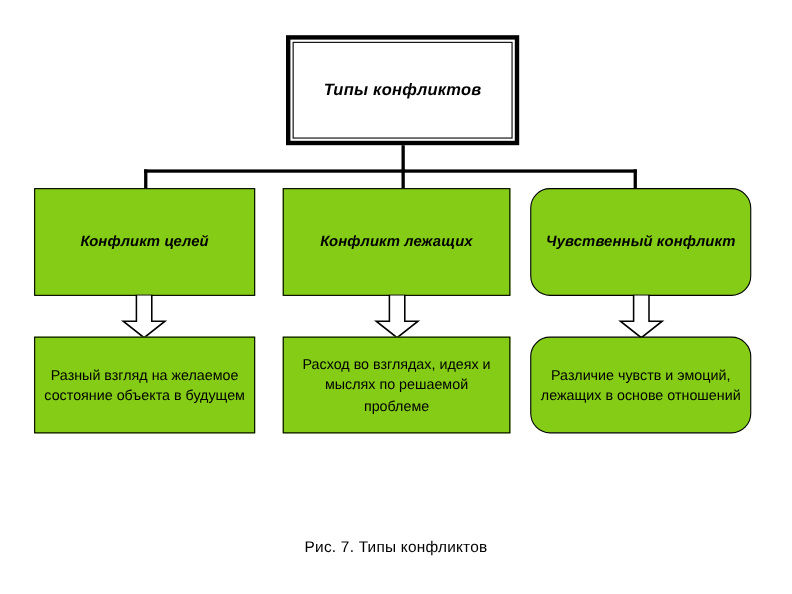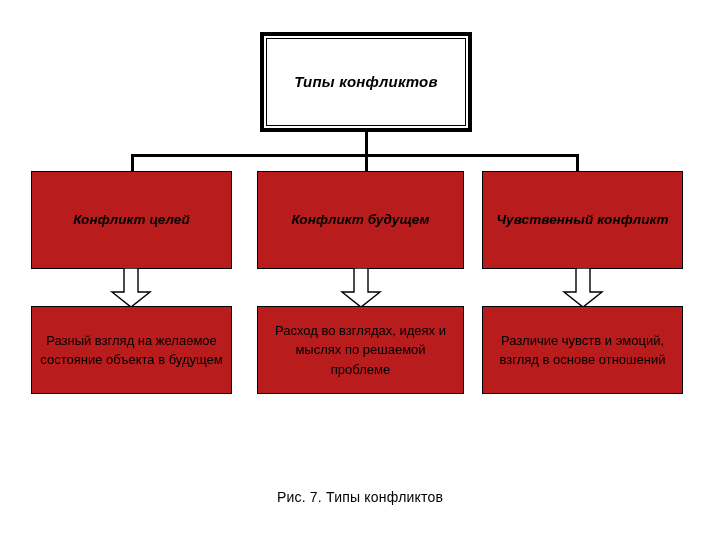--- a/index.html
+++ b/index.html
@@ -54,21 +54,21 @@
     font-size: 15px;
     letter-spacing: .2px;
     text-align: center;
     line-height: 1.25;
   }
 
   
   .node-box {
     position: absolute;
     box-sizing: border-box;
-    background: #b91c1c;
+    background: #84cc16;
     border: 1px solid #000000;
     display: flex;
     align-items: center;
     justify-content: center;
     text-align: center;
   }
   .node-box .box-text {
     display: block;
     width: 100%;
     padding: 0 6px;
@@ -85,21 +85,21 @@
     font-weight: normal;
     font-style: normal;
     font-size: 13px;
     line-height: 1.5;
     letter-spacing: 0;
   }
 
   
   .col-a { left: 31px;  width: 201px; }
   .col-b { left: 257px; width: 207px; }
-  .col-c { left: 482px; width: 201px; }
+  .col-c { left: 482px; width: 201px; border-radius: 18px; }
 
   .row2 { top: 171px; height: 98px; }
   .row3 { top: 306px; height: 88px; }
 
   
   .conn { position: absolute; background: #000000; }
   .conn-stem {            
     left: 365px; top: 132px; width: 3px; height: 25px;
   }
   .conn-bus {             
@@ -148,21 +148,21 @@
   <div class="conn conn-bus"></div>
   <div class="conn conn-drop-a"></div>
   <div class="conn conn-drop-b"></div>
   <div class="conn conn-drop-c"></div>
 
   <div class="node-box lvl2 row2 col-a">
     <span class="box-text">Конфликт целей</span>
   </div>
 
   <div class="node-box lvl2 row2 col-b">
-    <span class="box-text">Конфликт будущем</span>
+    <span class="box-text">Конфликт лежащих</span>
   </div>
 
   <div class="node-box lvl2 row2 col-c">
     <span class="box-text">Чувственный конфликт</span>
   </div>
 
   <div class="block-arrow arrow-a">
     <svg viewBox="0 0 44 40" preserveAspectRatio="none" aria-hidden="true">
       <polygon points="15,0 29,0 29,24 41,24 22,39 3,24 15,24" fill="#ffffff" stroke="#000000" stroke-width="1.4" stroke-linejoin="miter"></polygon>
     </svg>
@@ -182,18 +182,18 @@
 
   <div class="node-box lvl3 row3 col-b">
     <span class="box-text">Расход во взглядах, идеях и мыслях по решаемой проблеме</span>
   </div>
 
   <div class="node-box lvl3 row3 col-a">
     <span class="box-text">Разный взгляд на желаемое состояние объекта в будущем</span>
   </div>
 
   <div class="node-box lvl3 row3 col-c">
-    <span class="box-text">Различие чувств и эмоций, взгляд в основе отношений</span>
+    <span class="box-text">Различие чувств и эмоций, лежащих в основе отношений</span>
   </div>
 
   <div class="caption">Рис. 7. Типы конфликтов</div>
 
 </div>
 
 </body></html>

